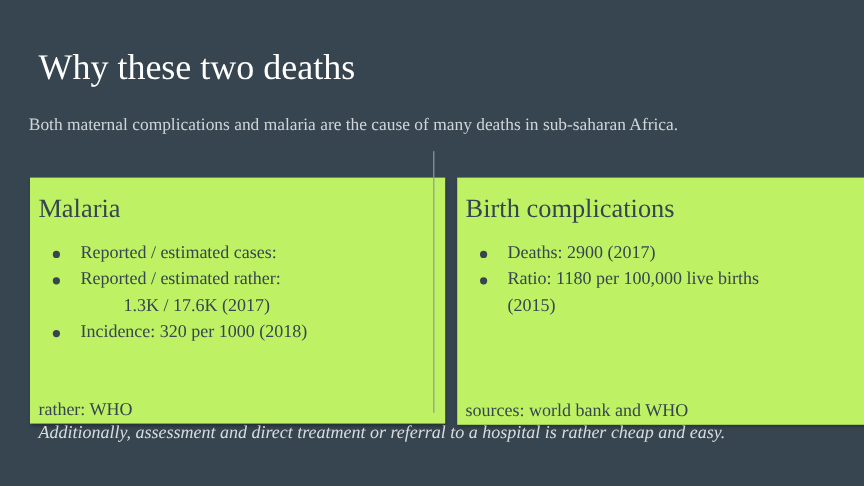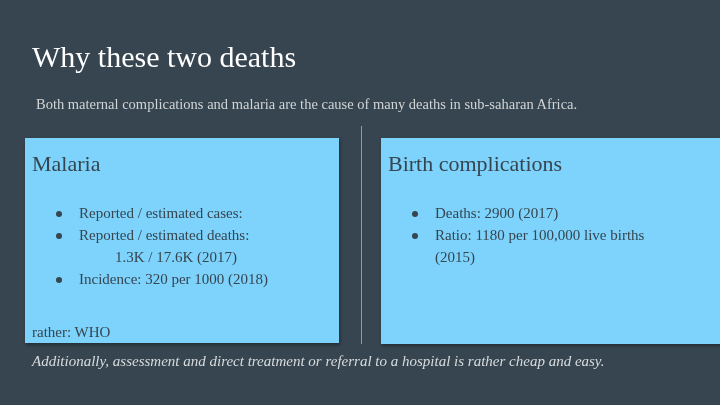--- a/index.html
+++ b/index.html
@@ -18,51 +18,51 @@
       position: absolute;
       left: 32px;
       top: 42px;
       font-size: 30px;
       color: #ffffff;
       line-height: 1;
       white-space: nowrap;
     }
     .subtitle {
       position: absolute;
-      left: 36px;
+      left: 24px;
       top: 97px;
       font-size: 14.5px;
       color: #d0d5d8;
       line-height: 1;
       white-space: nowrap;
     }
     .card {
       position: absolute;
-      top: 138px;
-      width: 314px;
+      top: 148px;
+      width: 346px;
       height: 205px;
-      background: #7dd3fc;
+      background: #bef264;
       box-shadow: 1px 2px 3px rgba(0,0,0,0.35);
       color: #36454f;
     }
     .card.left { left: 25px; }
     .card.right { left: 381px; height: 206px; padding-left: 48px; }
     .card-title {
       position: absolute;
       left: 7px;
       top: 15px;
       font-size: 22px;
       line-height: 1;
       white-space: nowrap;
     }
     .card ul {
       position: absolute;
       left: 0;
       top: 52px;
-      margin: 12px;
+      margin: 0;
       padding: 0;
       list-style: none;
       font-size: 15px;
       line-height: 22px;
       width: 310px;
     }
     .card li {
       position: relative;
       padding-left: 42px;
     }
@@ -114,21 +114,21 @@
 
 <div class="card left">
   <div class="card-title">Malaria</div>
   <ul>
     <li>
       <span class="bullet"></span>
       <span>Reported / estimated cases:</span><br>
     </li>
     <li>
       <span class="bullet"></span>
-      <span>Reported / estimated deaths:</span>
+      <span>Reported / estimated rather:</span>
       <span class="indent">1.3K / 17.6K (2017)</span>
     </li>
     <li>
       <span class="bullet"></span>
       <span>Incidence: 320 per 1000 (2018)</span>
     </li>
   </ul>
   <div class="card-source">rather: WHO</div>
 </div>
 
@@ -140,15 +140,16 @@
     <li>
       <span class="bullet"></span>
       <span>Deaths: 2900 (2017)</span>
     </li>
     <li>
       <span class="bullet"></span>
       <span>Ratio: 1180 per 100,000 live births</span><br>
       <span>(2015)</span>
     </li>
   </ul>
+  <div class="card-source">sources: world bank and WHO</div>
 </div>
 
 <div class="footer-note">Additionally, assessment and direct treatment or referral to a hospital is rather cheap and easy.</div>
 
 </body></html>

